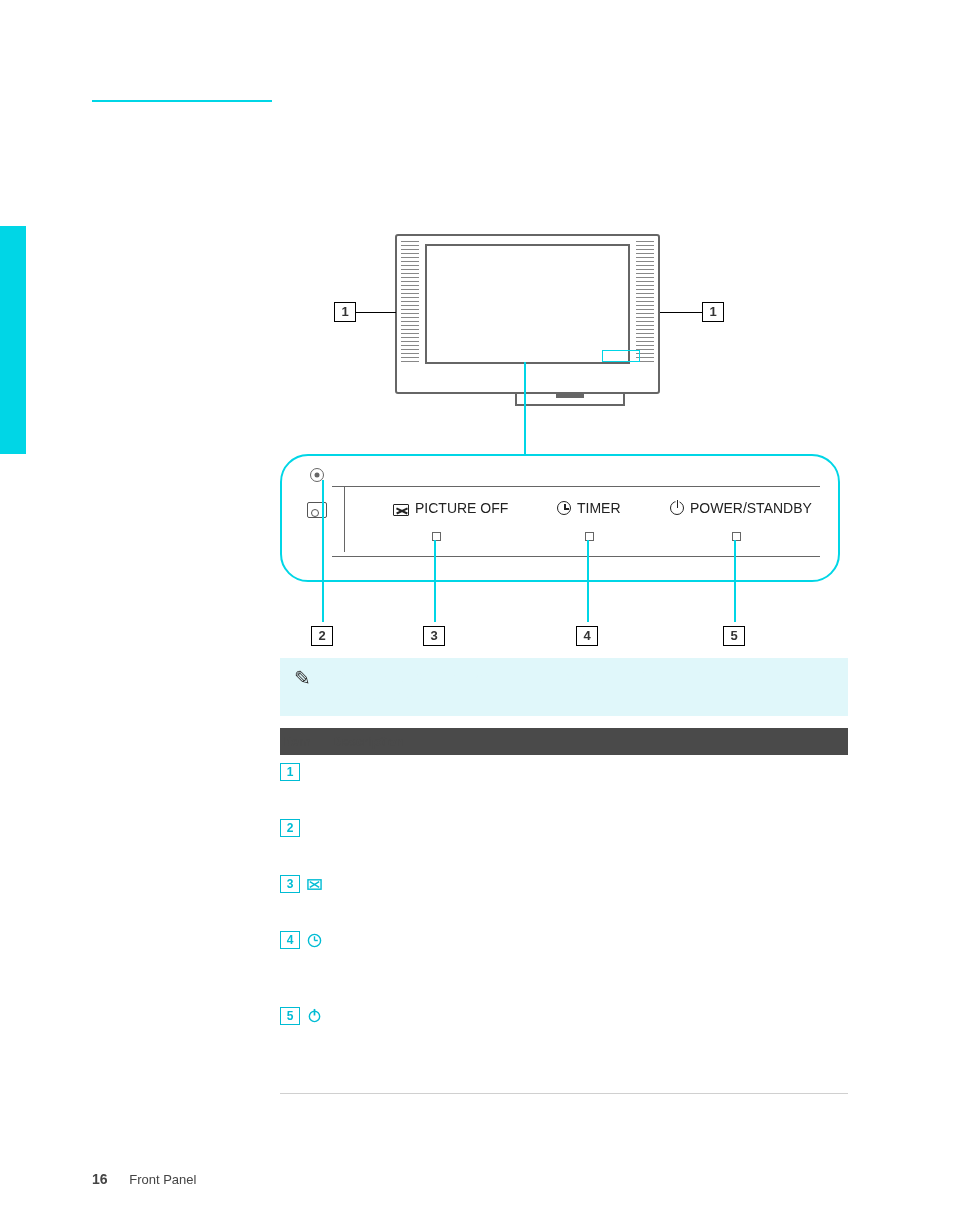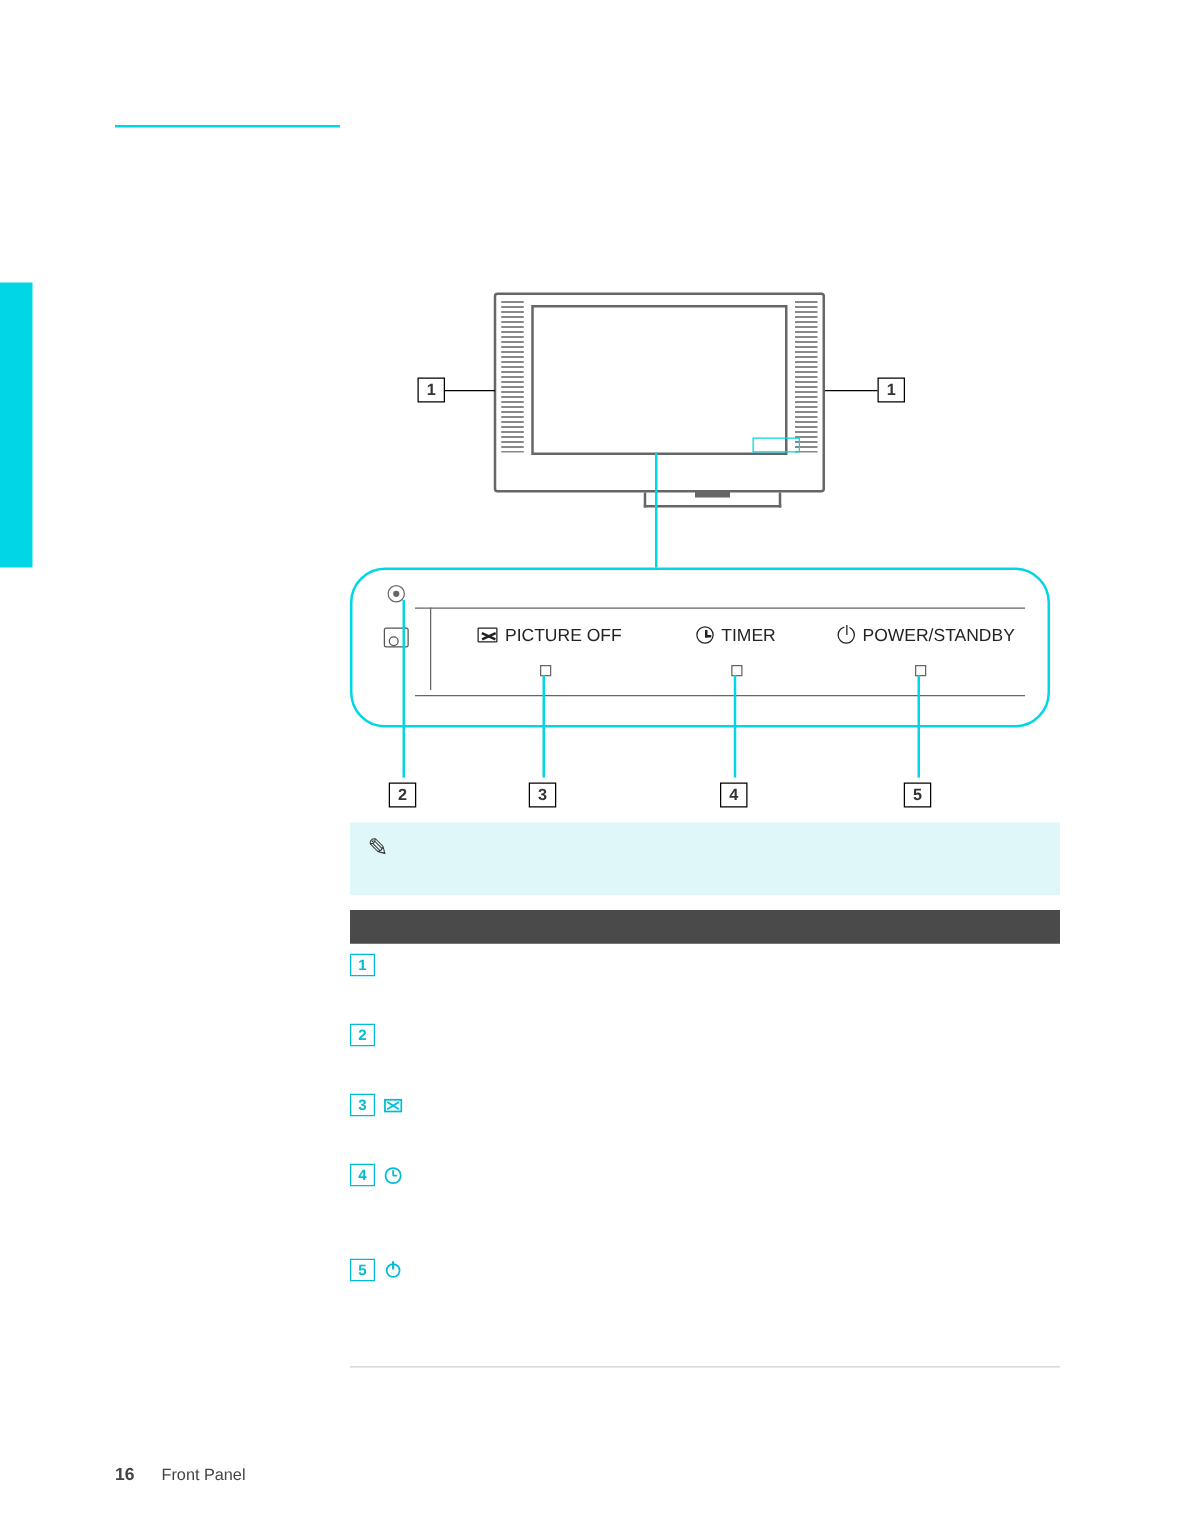--- a/index.html
+++ b/index.html
@@ -248,21 +248,21 @@
       <div class="cyan-box"></div>
       <div class="cyan-leader" style="left:244px; top:128px; height:92px;"></div>
 
       <div class="panel">
         <div class="panel-sensor"></div>
         <div class="panel-ms"></div>
         <div class="panel-inner-line-top"></div>
         <div class="panel-inner-line-bot"></div>
         <div class="panel-vline"></div>
 
-        <div class="panel-item" style="left:100px;">
+        <div class="panel-item" style="left:111px;align-items:flex-end;">
           <span class="icon-box-off"></span>
           <span>PICTURE OFF</span>
         </div>
         <div class="sq" style="left:150px;"></div>
 
         <div class="panel-item" style="left:275px;">
           <span class="icon-clock"></span>
           <span>TIMER</span>
         </div>
         <div class="sq" style="left:303px;"></div>

